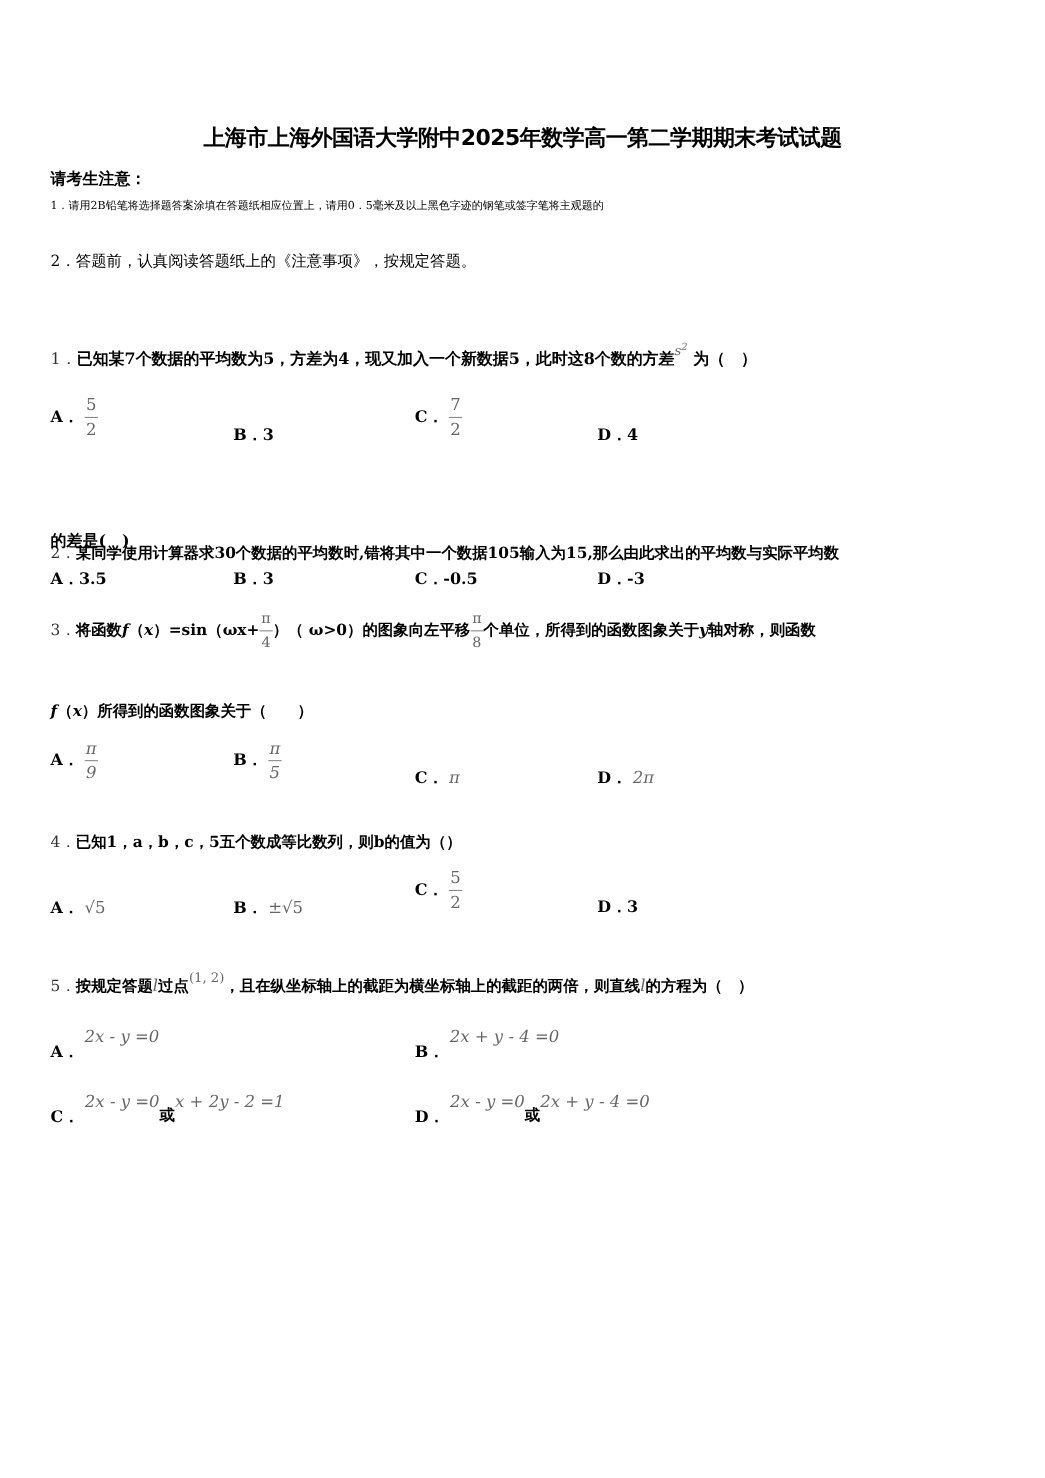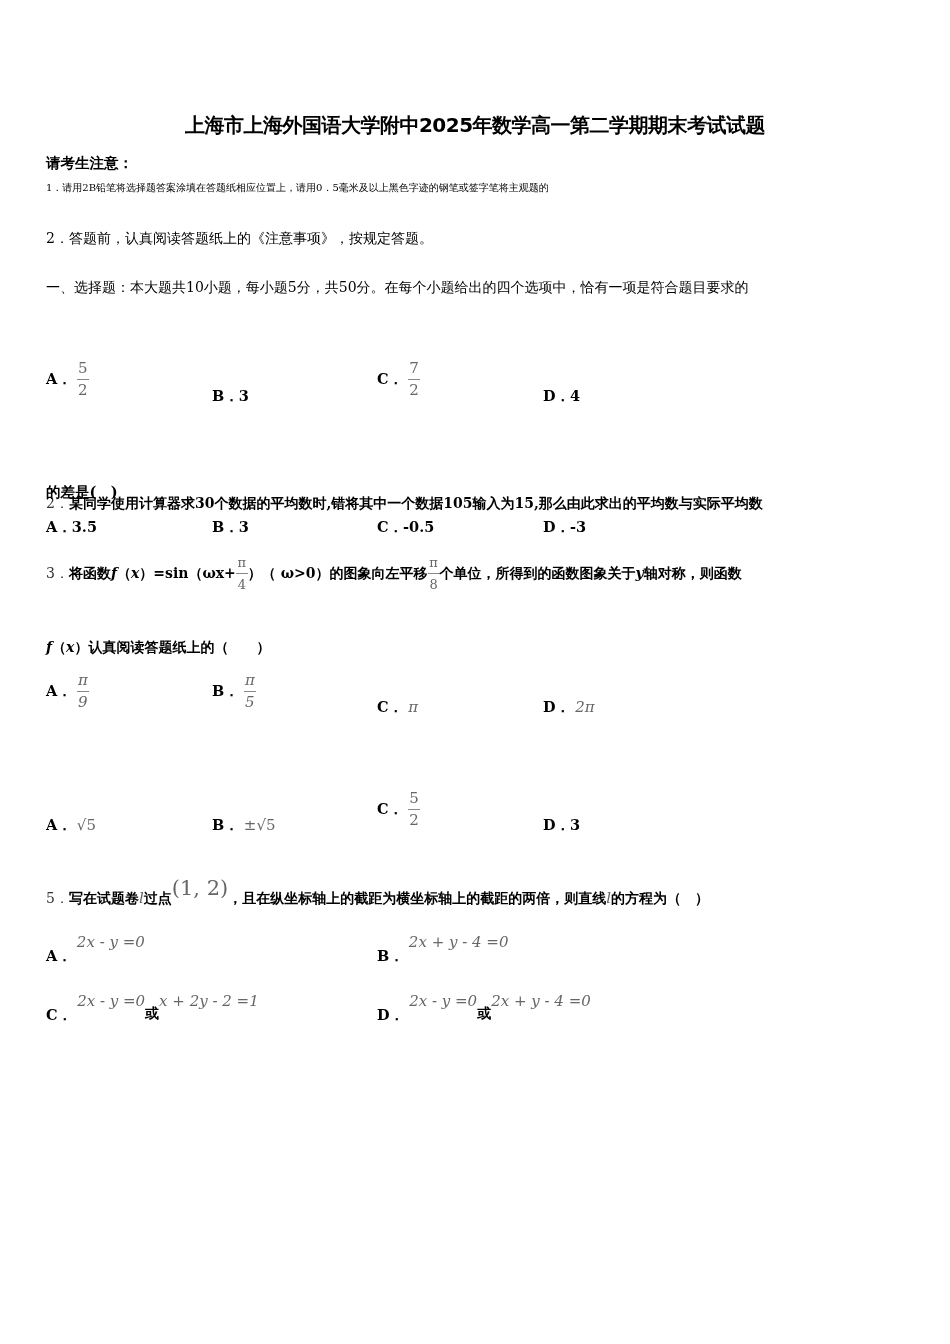--- a/index.html
+++ b/index.html
@@ -24,22 +24,24 @@
 <body>
 
 <div class="page">
 
   <div class="abs title">上海市上海外国语大学附中2025年数学高一第二学期期末考试试题</div>
 
   <div class="abs txt bold" style="left:46px; top:153px;">请考生注意：</div>
   <div class="abs txt" style="left:46px; top:178px; font-size:10px;">1．请用2B铅笔将选择题答案涂填在答题纸相应位置上，请用0．5毫米及以上黑色字迹的钢笔或签字笔将主观题的</div>
   <div class="abs txt" style="left:46px; top:228px; font-size:14px;">2．答题前，认真阅读答题纸上的《注意事项》，按规定答题。</div>
 
-  <div class="abs txt" style="left:46px; top:277px; font-size:14px;">一、选择题：本大题共10小题，每小题5分，共50分。在每个小题给出的四个选项中，恰有一项是符合题目要求的</div>
 
+  <div class="abs txt bold" style="left:46px; top:314px;">
+    <span class="qnum">1．</span><span>已知某7个数据的平均数为5，方差为4，现又加入一个新数据5，此时这8个数的方差</span><span class="math mathi" style="position:relative; top:-8px; font-size:12px;"><span>s</span><span class="sup">2</span></span> <span>为（　）</span>
+  </div>
   <div class="abs" style="left:46px; top:360px;">
     <span class="opt-letter">A．</span>
     <span class="frac">
         <span>5</span>
         <span class="bar"></span>
         <span>2</span>
       </span>
   </div>
   <div class="abs bold txt" style="left:212px; top:386px;">
     <span>B．</span><span>3</span>
@@ -70,21 +72,21 @@
         <span>π</span>
         <span class="bar"></span>
         <span>4</span>
       </span><span>）（ ω&gt;0）的图象向左平移</span><span class="frac" style="font-size:13px;">
         <span>π</span>
         <span class="bar"></span>
         <span>8</span>
       </span><span>个单位，所得到的函数图象关于</span><span class="mathi">y</span><span>轴对称，则函数</span>
   </div>
   <div class="abs txt bold" style="left:46px; top:637px; font-size:14px;">
-    <span class="mathi">f</span><span>（</span><span class="mathi">x</span><span>）认真阅读答题纸上的（　　）</span>
+    <span class="mathi">f</span><span>（</span><span class="mathi">x</span><span>）所得到的函数图象关于（　　）</span>
   </div>
   <div class="abs" style="left:46px; top:672px;">
     <span class="opt-letter">A．</span>
     <span class="frac mathi">
         <span>π</span>
         <span class="bar"></span>
         <span>9</span>
       </span>
   </div>
   <div class="abs" style="left:212px; top:672px;">
@@ -95,40 +97,43 @@
         <span>5</span>
       </span>
   </div>
   <div class="abs" style="left:377px; top:697px;">
     <span class="opt-letter">C．</span> <span class="math mathi">π</span>
   </div>
   <div class="abs" style="left:543px; top:697px;">
     <span class="opt-letter">D．</span> <span class="math mathi">2π</span>
   </div>
 
+  <div class="abs txt bold" style="left:46px; top:756px; font-size:14px;">
+    <span class="qnum">4．</span><span>已知1，a，b，c，5五个数成等比数列，则b的值为（）</span>
+  </div>
   <div class="abs" style="left:46px; top:815px;">
     <span class="opt-letter">A．</span> <span class="math">√5</span>
   </div>
   <div class="abs" style="left:212px; top:815px;">
     <span class="opt-letter">B．</span> <span class="math">±√5</span>
   </div>
   <div class="abs" style="left:377px; top:790px;">
     <span class="opt-letter">C．</span>
     <span class="frac">
         <span>5</span>
         <span class="bar"></span>
         <span>2</span>
       </span>
   </div>
   <div class="abs bold txt" style="left:543px; top:815px;">
     <span>D．</span><span>3</span>
   </div>
 
   <div class="abs txt bold" style="left:46px; top:886px; font-size:14px;">
-    <span class="qnum">5．</span><span>写在试题卷</span><span class="math mathi">l</span><span>过点</span><span class="math" style="position:relative; top:-8px; font-size:21px;">(1, 2)</span><span>，且在纵坐标轴上的截距为横坐标轴上的截距的两倍，则直线</span><span class="math mathi">l</span><span>的方程为（　）</span>
+    <span class="qnum">5．</span><span>按规定答题</span><span class="math mathi">l</span><span>过点</span><span class="math" style="position:relative; top:-8px; font-size:12px;">(1, 2)</span><span>，且在纵坐标轴上的截距为横坐标轴上的截距的两倍，则直线</span><span class="math mathi">l</span><span>的方程为（　）</span>
   </div>
   <div class="abs" style="left:46px; top:932px;">
     <span class="opt-letter" style="position:relative; top:14px;">A．</span>
     <span class="math mathi">2x - y =0</span>
   </div>
   <div class="abs" style="left:377px; top:932px;">
     <span class="opt-letter" style="position:relative; top:14px;">B．</span>
     <span class="math mathi">2x + y - 4 =0</span>
   </div>
   <div class="abs" style="left:46px; top:991px;">

